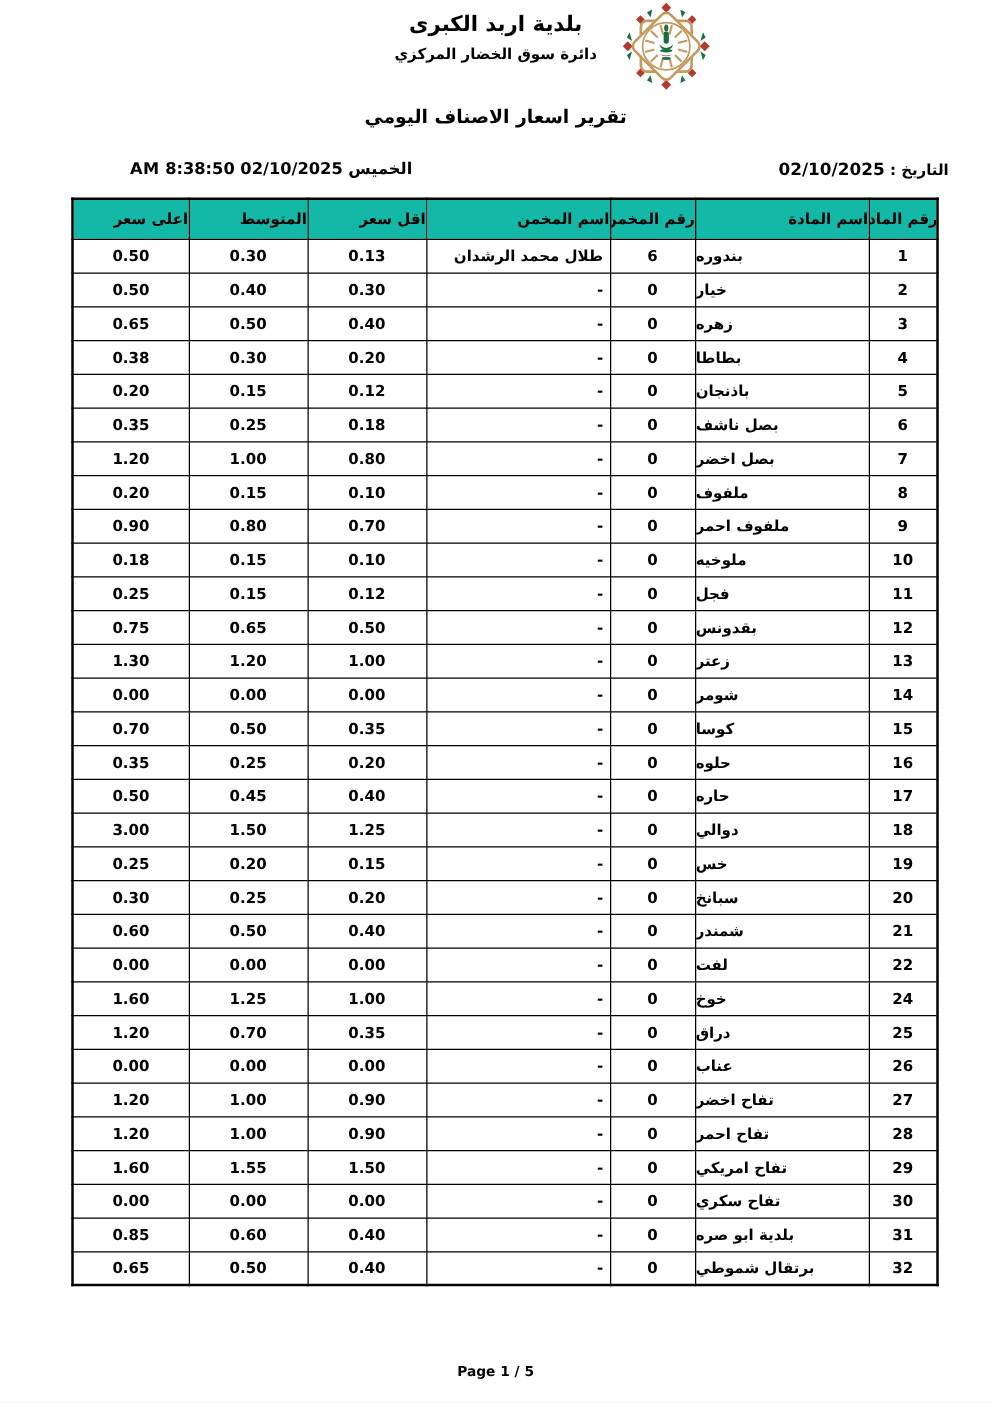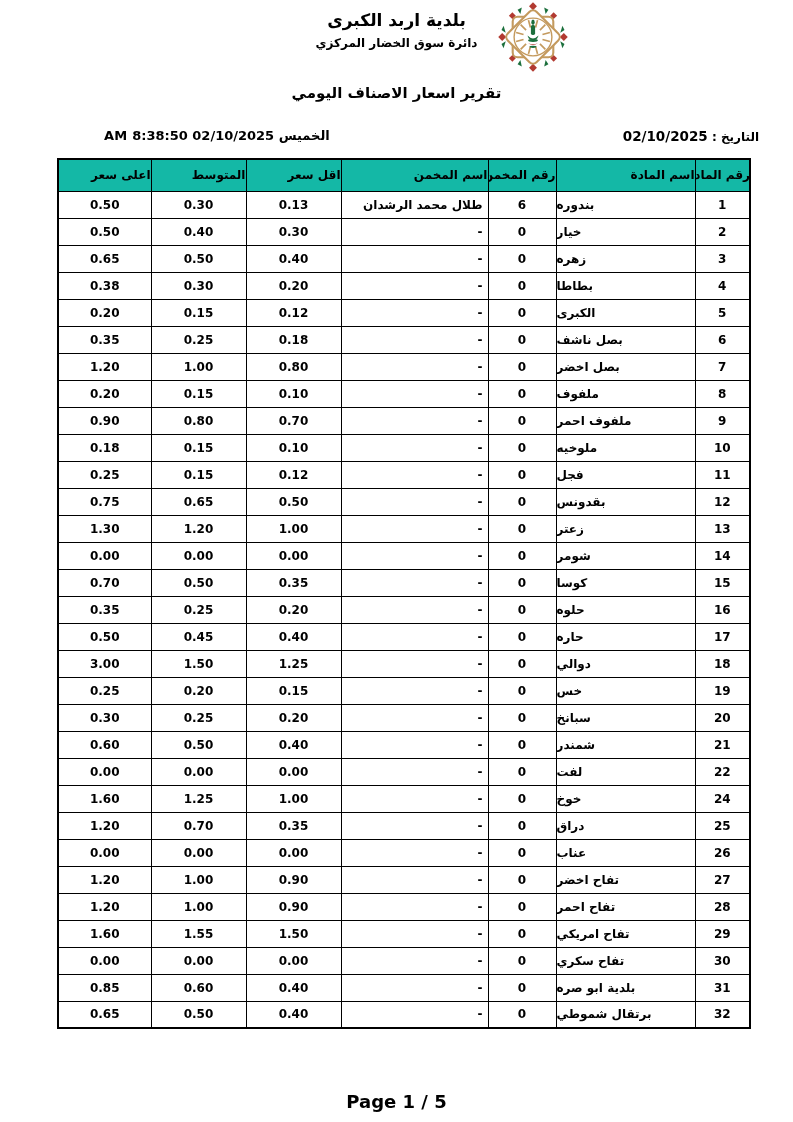--- a/index.html
+++ b/index.html
@@ -38,21 +38,21 @@
     background:#14b8a6; height:32px; font-size:12px; text-align:right;
     vertical-align:middle;
   }
   table.prices td { height:27px; font-size:12px; vertical-align:middle; }
   td.col-item_no, td.col-appraiser_no { text-align:center; font-size:13px; }
   td.col-item_name { text-align:left; padding-right:3px; }
   td.col-appraiser_name { text-align:right; padding-right:5px; }
   td.col-min_price, td.col-avg_price, td.col-max_price { text-align:center; font-size:12.5px; }
   
   .page-footer { position:absolute; left:0; right:0; top:1091px; text-align:center;
-    font-size:18px; font-weight:bold; }
+    font-size:11px; font-weight:bold; }
 </style>
 </head>
 <body>
 
 <div class="page">
 
   <svg class="logo" viewBox="0 0 100 100" xmlns="http://www.w3.org/2000/svg" aria-hidden="true">
 
     <g fill="#B23A31">
       <rect x="46" y="2" width="8" height="8" transform="rotate(45 50 6)"></rect>
@@ -173,21 +173,21 @@
           <td class="col-item_no">4</td>
           <td class="col-item_name">بطاطا</td>
           <td class="col-appraiser_no">0</td>
           <td class="col-appraiser_name">-</td>
           <td class="col-min_price">0.20</td>
           <td class="col-avg_price">0.30</td>
           <td class="col-max_price">0.38</td>
         </tr>
         <tr>
           <td class="col-item_no">5</td>
-          <td class="col-item_name">الكبرى</td>
+          <td class="col-item_name">باذنجان</td>
           <td class="col-appraiser_no">0</td>
           <td class="col-appraiser_name">-</td>
           <td class="col-min_price">0.12</td>
           <td class="col-avg_price">0.15</td>
           <td class="col-max_price">0.20</td>
         </tr>
         <tr>
           <td class="col-item_no">6</td>
           <td class="col-item_name">بصل ناشف</td>
           <td class="col-appraiser_no">0</td>

